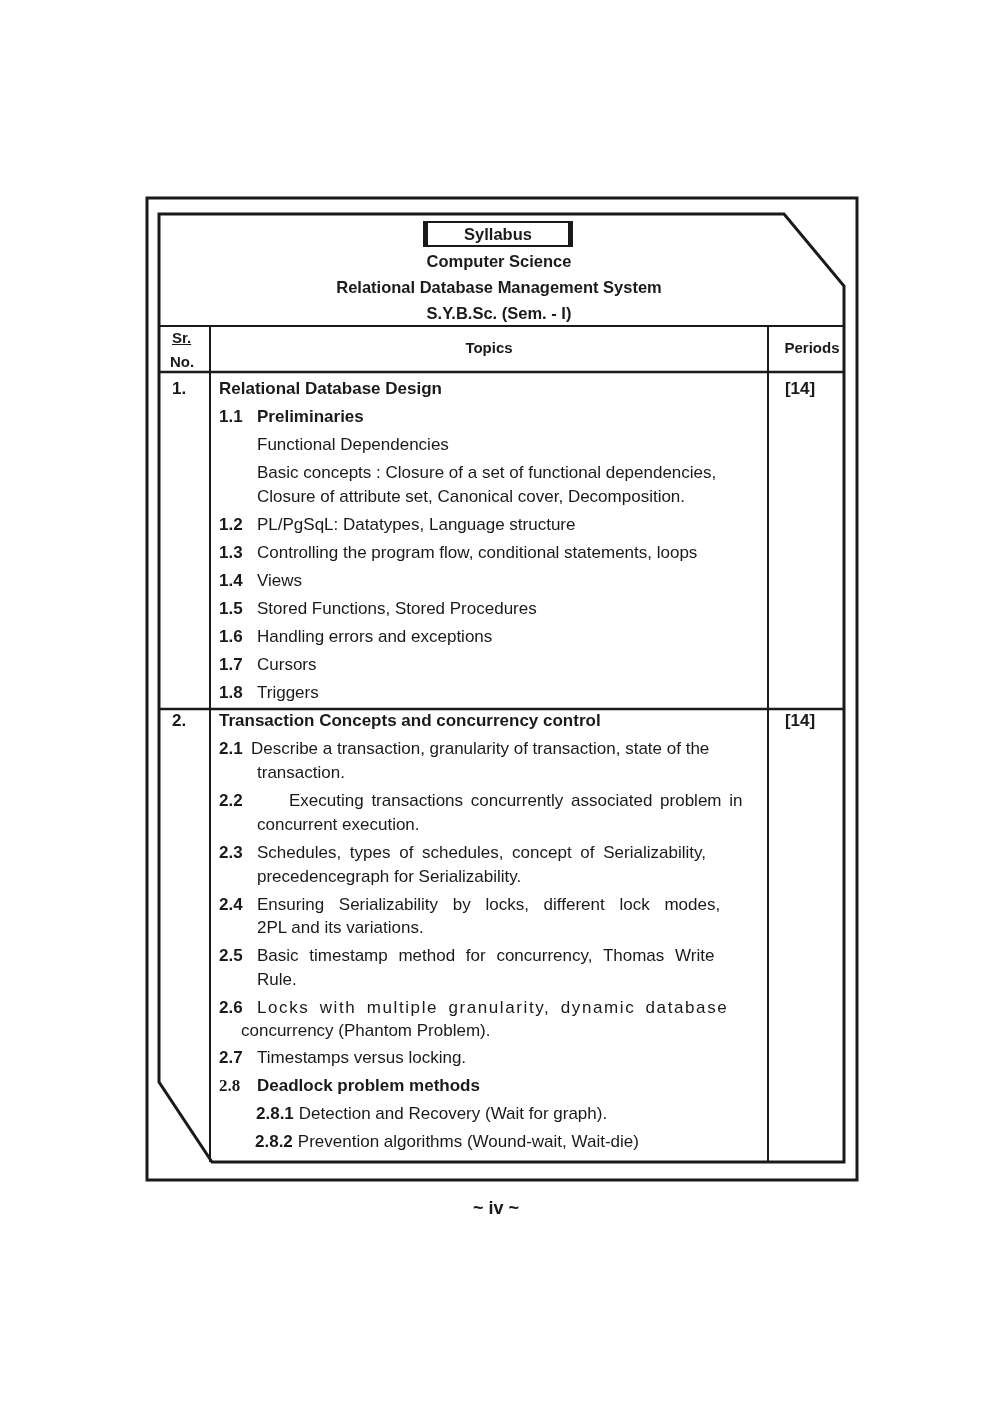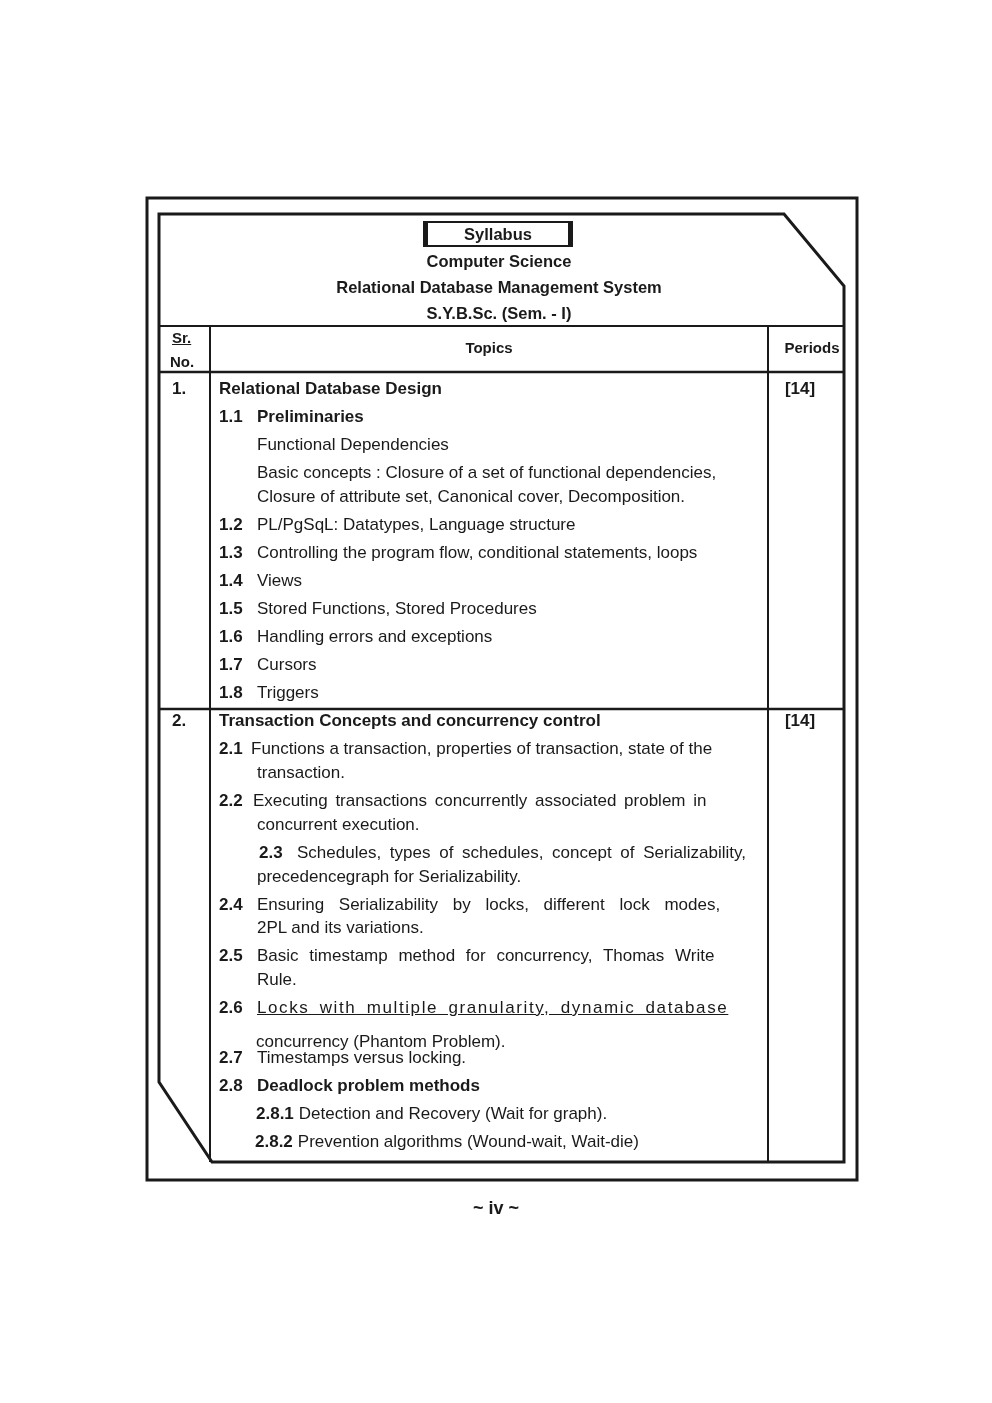--- a/index.html
+++ b/index.html
@@ -74,55 +74,55 @@
     <span class="num" style="width:38px;">1.8</span><span>Triggers</span>
   </div>
 </div>
 
 <div>
   <div class="t b" style="left:172px;top:711px;">2.</div>
   <div class="t b" style="left:219px;top:711px;">Transaction Concepts and concurrency control</div>
   <div class="t b c" style="left:768px;width:64px;top:711px;">[14]</div>
 
   <div class="t" style="left:219px;top:739px;">
-    <span class="num" style="width:32px;">2.1</span><span>Functions a transaction, properties of transaction, state of the</span>
+    <span class="num" style="width:32px;">2.1</span><span>Describe a transaction, granularity of transaction, state of the</span>
   </div>
   <div class="t" style="left:257px;top:763px;">transaction.</div>
 
   <div class="t" style="left:219px;top:791px;">
-    <span class="num" style="width:34px;">2.2</span><span style="word-spacing:3px;">Executing transactions concurrently associated problem in</span>
+    <span class="num" style="width:34px;">2.2</span><span style="word-spacing:3px;margin-left:36px;">Executing transactions concurrently associated problem in</span>
   </div>
   <div class="t" style="left:257px;top:815px;">concurrent execution.</div>
 
-  <div class="t" style="left:219px;top:843px;margin-left:40px;">
+  <div class="t" style="left:219px;top:843px;">
     <span class="num" style="width:38px;">2.3</span><span style="word-spacing:4px;">Schedules, types of schedules, concept of Serializability,</span>
   </div>
   <div class="t" style="left:257px;top:867px;">precedencegraph for Serializability.</div>
 
   <div class="t" style="left:219px;top:895px;">
     <span class="num" style="width:38px;">2.4</span><span style="word-spacing:10px;">Ensuring Serializability by locks, different lock modes,</span>
   </div>
   <div class="t" style="left:257px;top:918px;">2PL and its variations.</div>
 
   <div class="t" style="left:219px;top:946px;">
     <span class="num" style="width:38px;">2.5</span><span style="word-spacing:6px;">Basic timestamp method for concurrency, Thomas Write</span>
   </div>
   <div class="t" style="left:257px;top:970px;">Rule.</div>
 
-  <div class="t" style="left:219px;top:998px;text-decoration:underline;">
+  <div class="t" style="left:219px;top:998px;">
     <span class="num" style="width:38px;">2.6</span><span style="letter-spacing:1.6px;word-spacing:4px;">Locks with multiple granularity, dynamic database</span>
   </div>
-  <div class="t" style="left:256px;top:1021px;margin-top:11px;">concurrency (Phantom Problem).</div>
+  <div class="t" style="left:241px;top:1021px;">concurrency (Phantom Problem).</div>
 
   <div class="t" style="left:219px;top:1048px;">
     <span class="num" style="width:38px;">2.7</span><span>Timestamps versus locking.</span>
   </div>
 
   <div class="t" style="left:219px;top:1076px;">
-    <span class="num" style="width:38px;">2.8</span><span class="b">Deadlock problem methods</span>
+    <span class="num" style="width:38px;font-family:Liberation Serif, serif;">2.8</span><span class="b">Deadlock problem methods</span>
   </div>
 
   <div class="t" style="left:256px;top:1104px;">
     <span class="num" style="margin-right:5px;">2.8.1</span><span>Detection and Recovery (Wait for graph).</span>
   </div>
 
   <div class="t" style="left:255px;top:1132px;">
     <span class="num" style="margin-right:5px;">2.8.2</span><span>Prevention algorithms (Wound-wait, Wait-die)</span>
   </div>
 </div>

